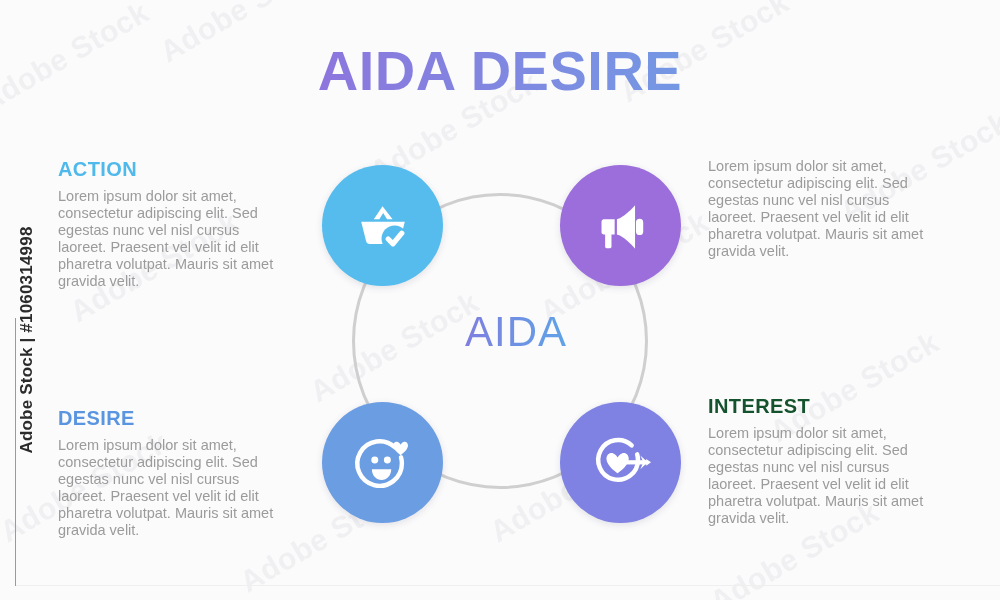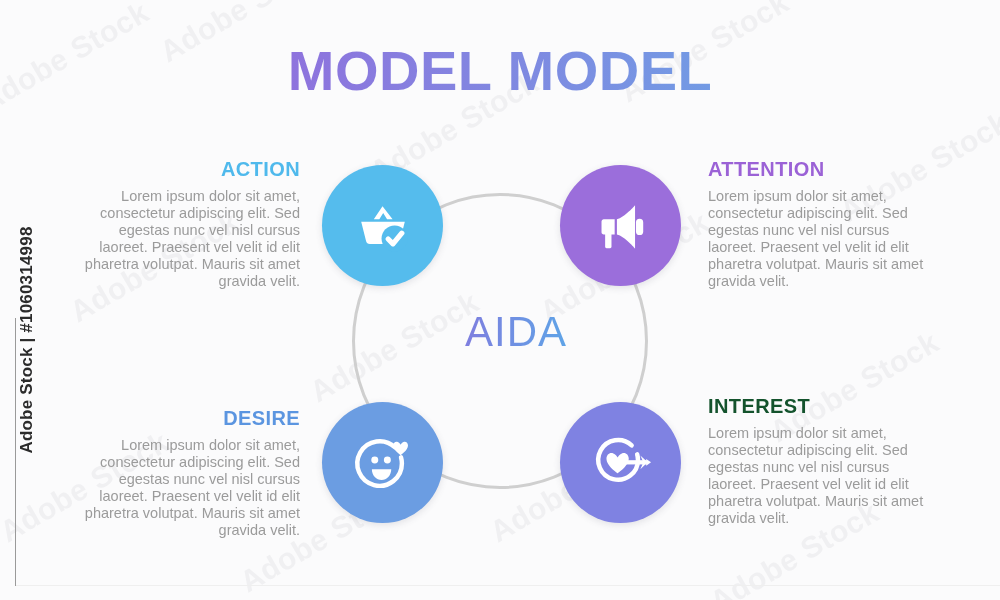--- a/index.html
+++ b/index.html
@@ -152,21 +152,21 @@
   .node-attention { left: 560px; top: 165px; }
   .node-desire    { left: 322px; top: 402px; }
   .node-interest  { left: 560px; top: 402px; }
 
   
   .block {
     position: absolute;
     width: 232px;
     z-index: 20;
   }
-  .block-left  { left: 68px;  text-align: right; }
+  .block-left  { left: 58px;  text-align: left; }
   .block-right { left: 708px; text-align: left; }
 
   .block-action    { top: 158px; }
   .block-attention { top: 158px; }
   .block-desire    { top: 395px; margin-top: 12px; }
   .block-interest  { top: 395px; }
 
   .block h3 {
     margin: 0 0 7px 0;
     font-family: "Liberation Sans", sans-serif;
@@ -203,21 +203,21 @@
     <div class="wm" style="left:480px;  top:470px;">Adobe Stock</div>
     <div class="wm" style="left:700px;  top:540px;">Adobe Stock</div>
   </div>
 
   <div class="credit-bar">
     <div class="credit-rule"></div>
     <div class="credit-text">Adobe Stock | #1060314998</div>
   </div>
   <div class="bottom-rule"></div>
 
-  <div class="title">MODEL MODEL</div>
+  <div class="title">AIDA DESIRE</div>
 
   <div class="ring"></div>
   <div class="center-word">AIDA</div>
 
   <div class="node node-action" style="background:#55bced;">
     <span>
       <svg width="62" height="62" viewBox="0 0 64 64" fill="#ffffff" aria-hidden="true">
         <path d="M31.5 11.5 L22.5 25 L28.2 25 L32.2 18.6 L36.2 25 L41.9 25 Z"></path>
         <path d="M9.5 27.5 L54.5 27.5 L49.5 47.5 C49.1 49.4 47.6 50.6 45.7 50.6 L18.3 50.6
                  C16.4 50.6 14.9 49.4 14.5 47.5 Z"></path>
@@ -268,21 +268,20 @@
       </svg>
     </span>
   </div>
 
   <div class="block block-left block-action">
     <h3 style="color:#4fb9ec;">ACTION</h3>
     <p>Lorem ipsum dolor sit amet, consectetur adipiscing elit. Sed egestas nunc vel nisl cursus laoreet. Praesent vel velit id elit pharetra volutpat. Mauris sit amet gravida velit.</p>
   </div>
 
   <div class="block block-right block-attention">
-    <h3 style="color:#9b62d6;">ATTENTION</h3>
     <p>Lorem ipsum dolor sit amet, consectetur adipiscing elit. Sed egestas nunc vel nisl cursus laoreet. Praesent vel velit id elit pharetra volutpat. Mauris sit amet gravida velit.</p>
   </div>
 
   <div class="block block-left block-desire">
     <h3 style="color:#5b95e0;">DESIRE</h3>
     <p>Lorem ipsum dolor sit amet, consectetur adipiscing elit. Sed egestas nunc vel nisl cursus laoreet. Praesent vel velit id elit pharetra volutpat. Mauris sit amet gravida velit.</p>
   </div>
 
   <div class="block block-right block-interest">
     <h3 style="color:#14532d;">INTEREST</h3>

